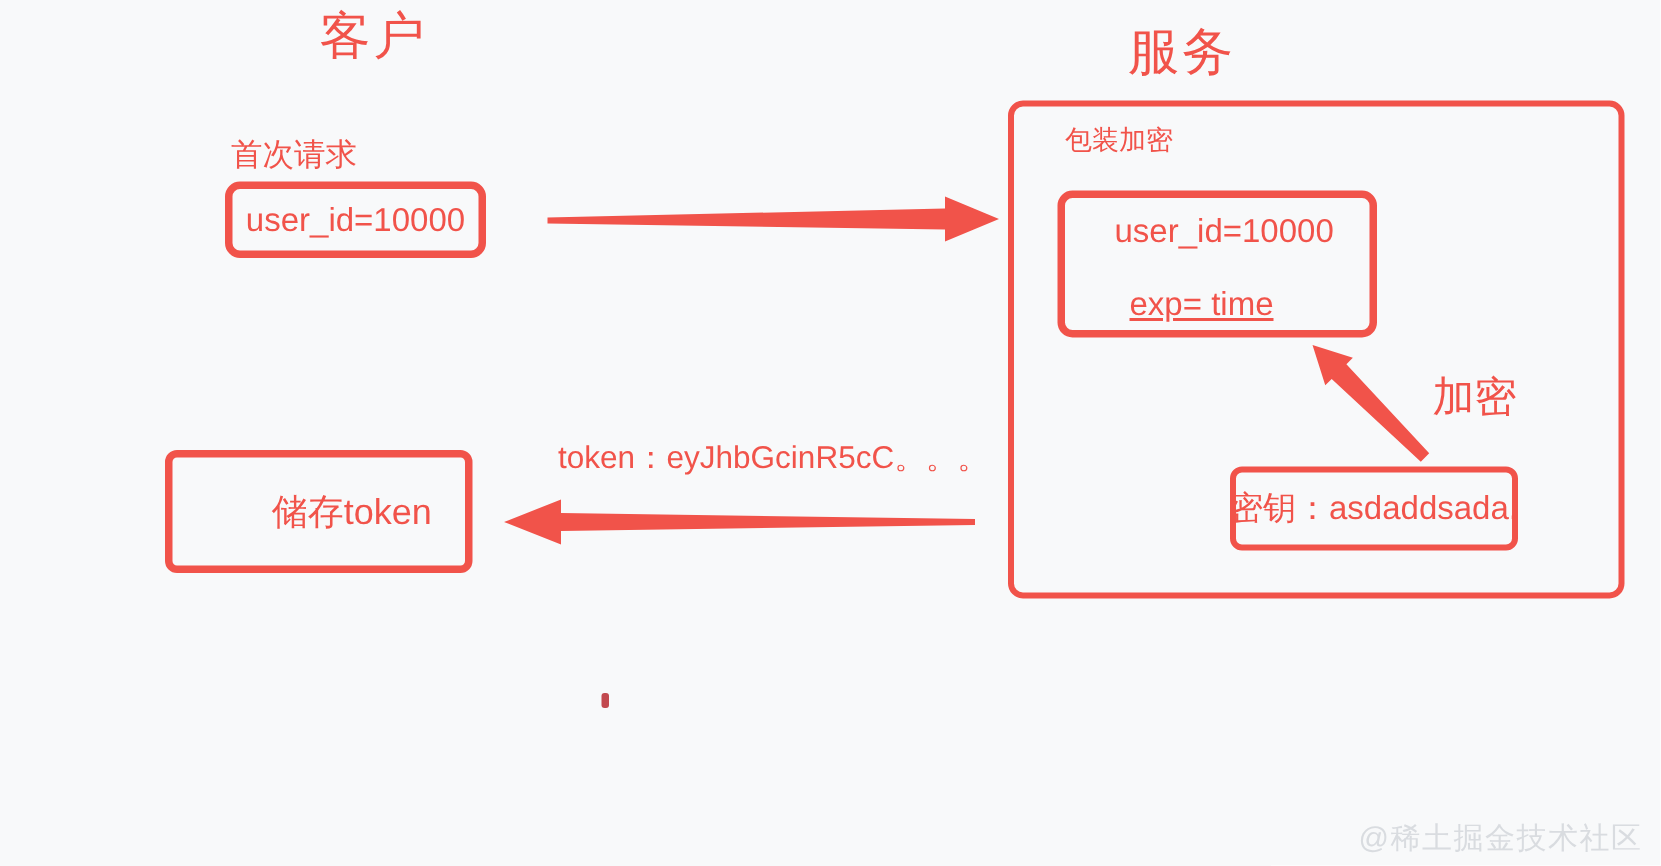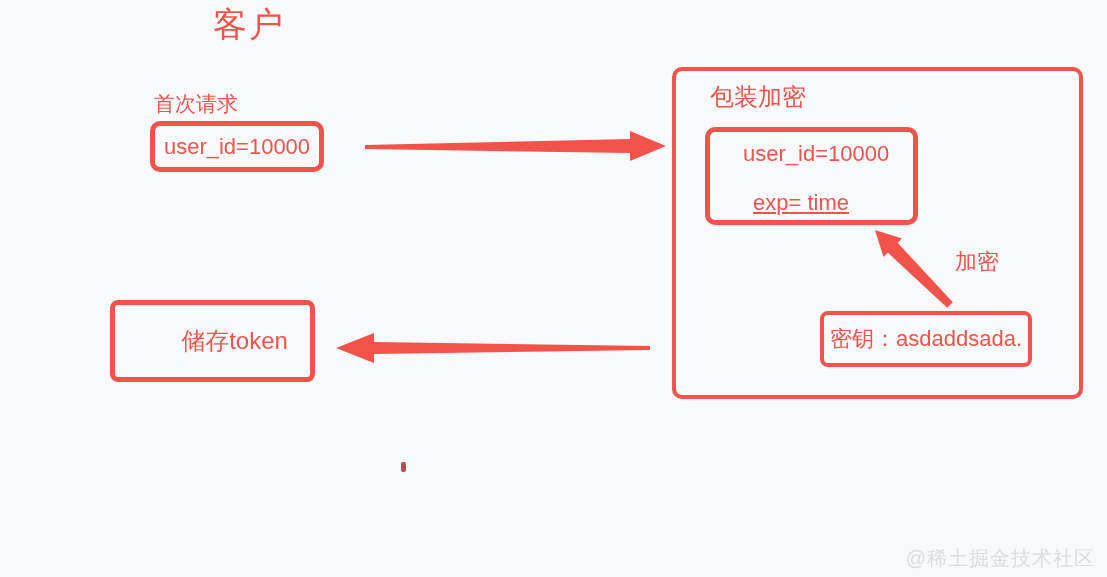--- a/index.html
+++ b/index.html
@@ -63,28 +63,28 @@
   .client-title   { left: 213px; top: 5px; }
   .first-request  { left: 154px; top: 92px;  font-size: 21px; }
   .request-box    { left: 150px; top: 121px; width: 174px; height: 51px; font-size: 22px; }
   .store-box      { left: 110px; top: 300px; width: 205px; height: 82px; font-size: 24px;
                     border-radius: 8px; padding-left: 44px; }
   
   .server-title   { left: 752px; top: 16px; }
   .server-box     { position: absolute; box-sizing: border-box;
                     left: 672px; top: 67px; width: 411px; height: 332px;
                     border: 4px solid var(--accent); border-radius: 10px; }
-  .wrap-label     { left: 710px; top: 83px;  font-size: 24px; }
+  .wrap-label     { left: 710px; top: 83px;  font-size: 18px; }
   .payload-box    { left: 705px; top: 127px; width: 213px; height: 98px;
                     flex-direction: column; align-items: flex-start;
                     justify-content: center; font-size: 22px;
                     padding-left: 33px; padding-top: 4px; gap: 23px; }
   .payload-line2  { margin-left: 10px; text-decoration: underline; }
-  .encrypt-label  { left: 955px; top: 249px; font-size: 22px; }
-  .secret-box     { left: 820px; top: 311px; width: 212px; height: 56px;
+  .encrypt-label  { left: 955px; top: 249px; font-size: 28px; }
+  .secret-box     { left: 820px; top: 311px; width: 192px; height: 56px;
                     font-size: 22px; border-width: 4px; border-radius: 8px; }
   
   .token-label    { left: 372px; top: 294px; font-size: 21px; }
 </style>
 </head>
 <body>
 
 <div class="canvas">
 
   <svg class="arrows" viewBox="0 0 1107 577" xmlns="http://www.w3.org/2000/svg">
@@ -98,21 +98,23 @@
   <div class="t first-request">首次请求</div>
 
   <div class="box request-box">
     <span>user_id=10000</span>
   </div>
 
   <div class="box store-box">
     <span>储存token</span>
   </div>
 
+  <div class="t token-label">token：eyJhbGcinR5cC。。。</div>
 
+  <div class="t title server-title">服务</div>
 
   <div class="server-box"></div>
 
   <div class="t wrap-label">包装加密</div>
 
   <div class="box payload-box">
     <span>user_id=10000</span>
     <span class="payload-line2">exp= time</span>
   </div>
 

